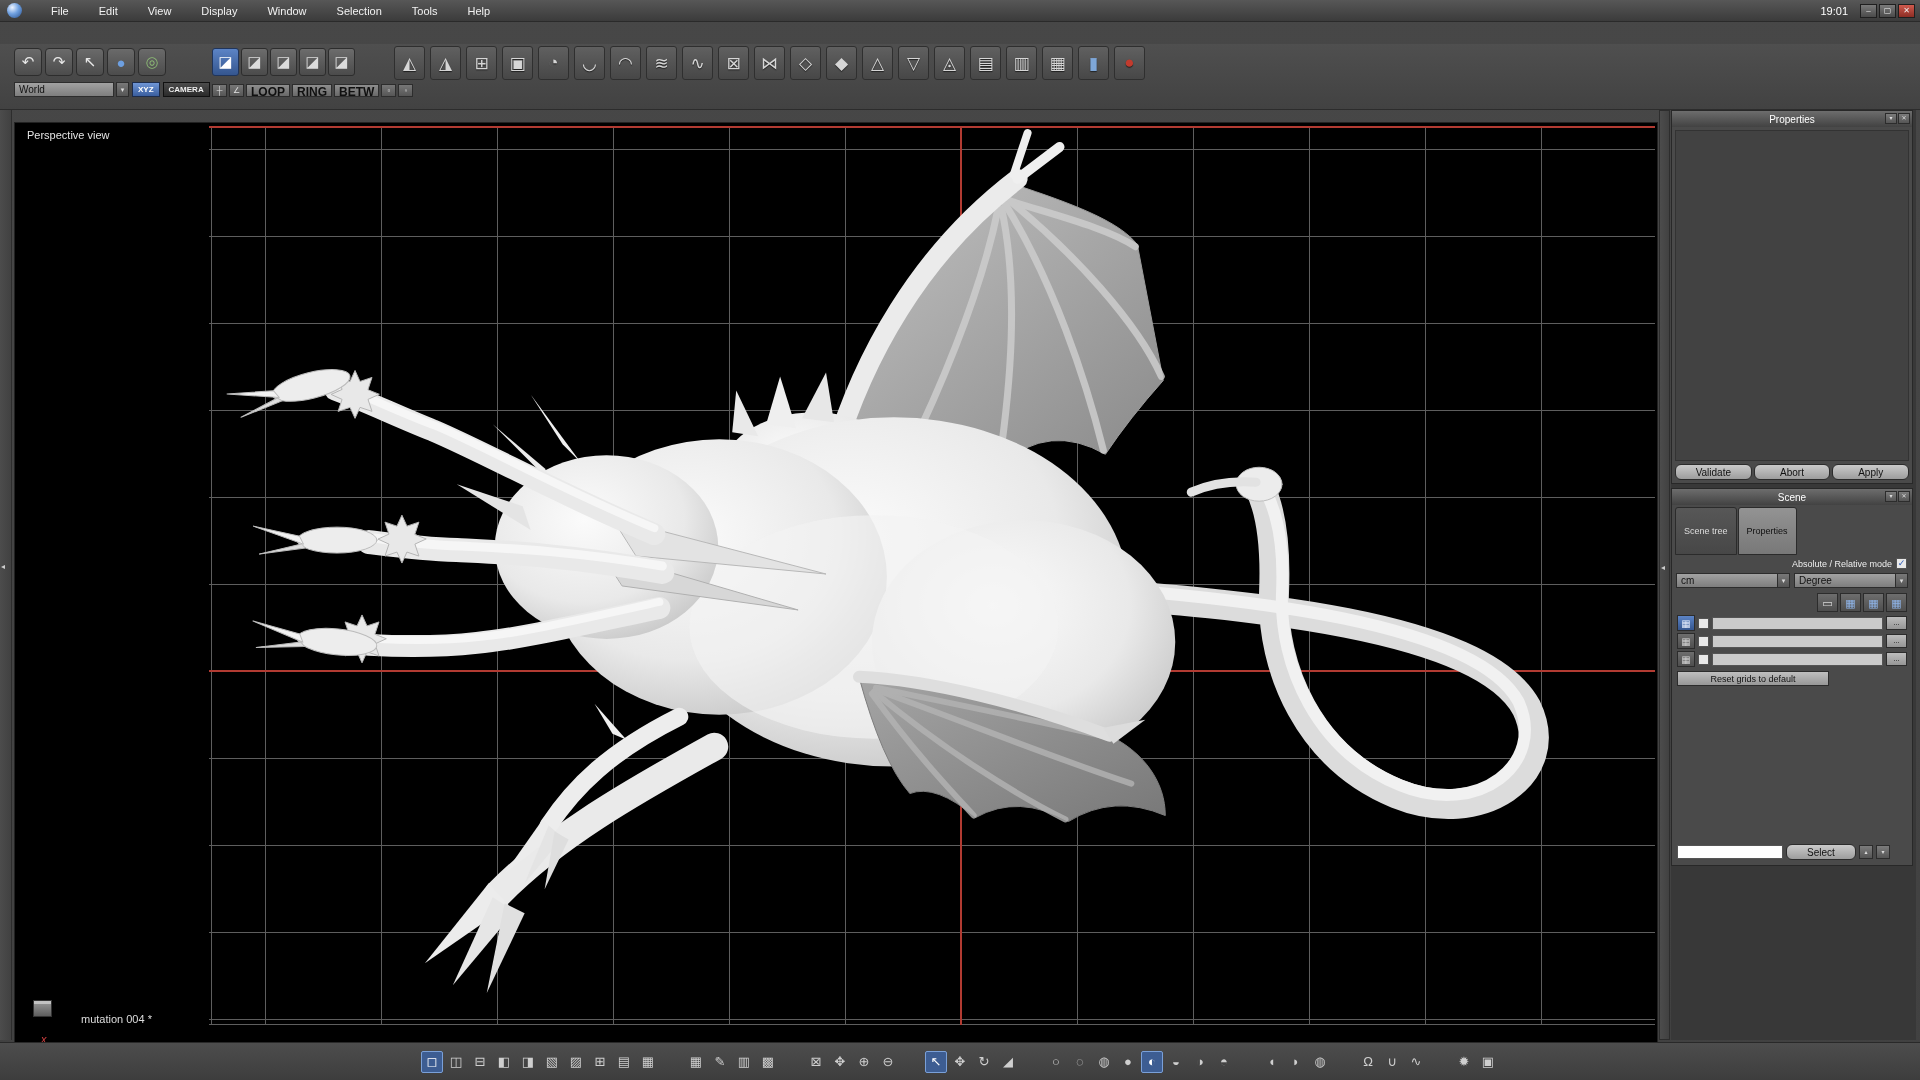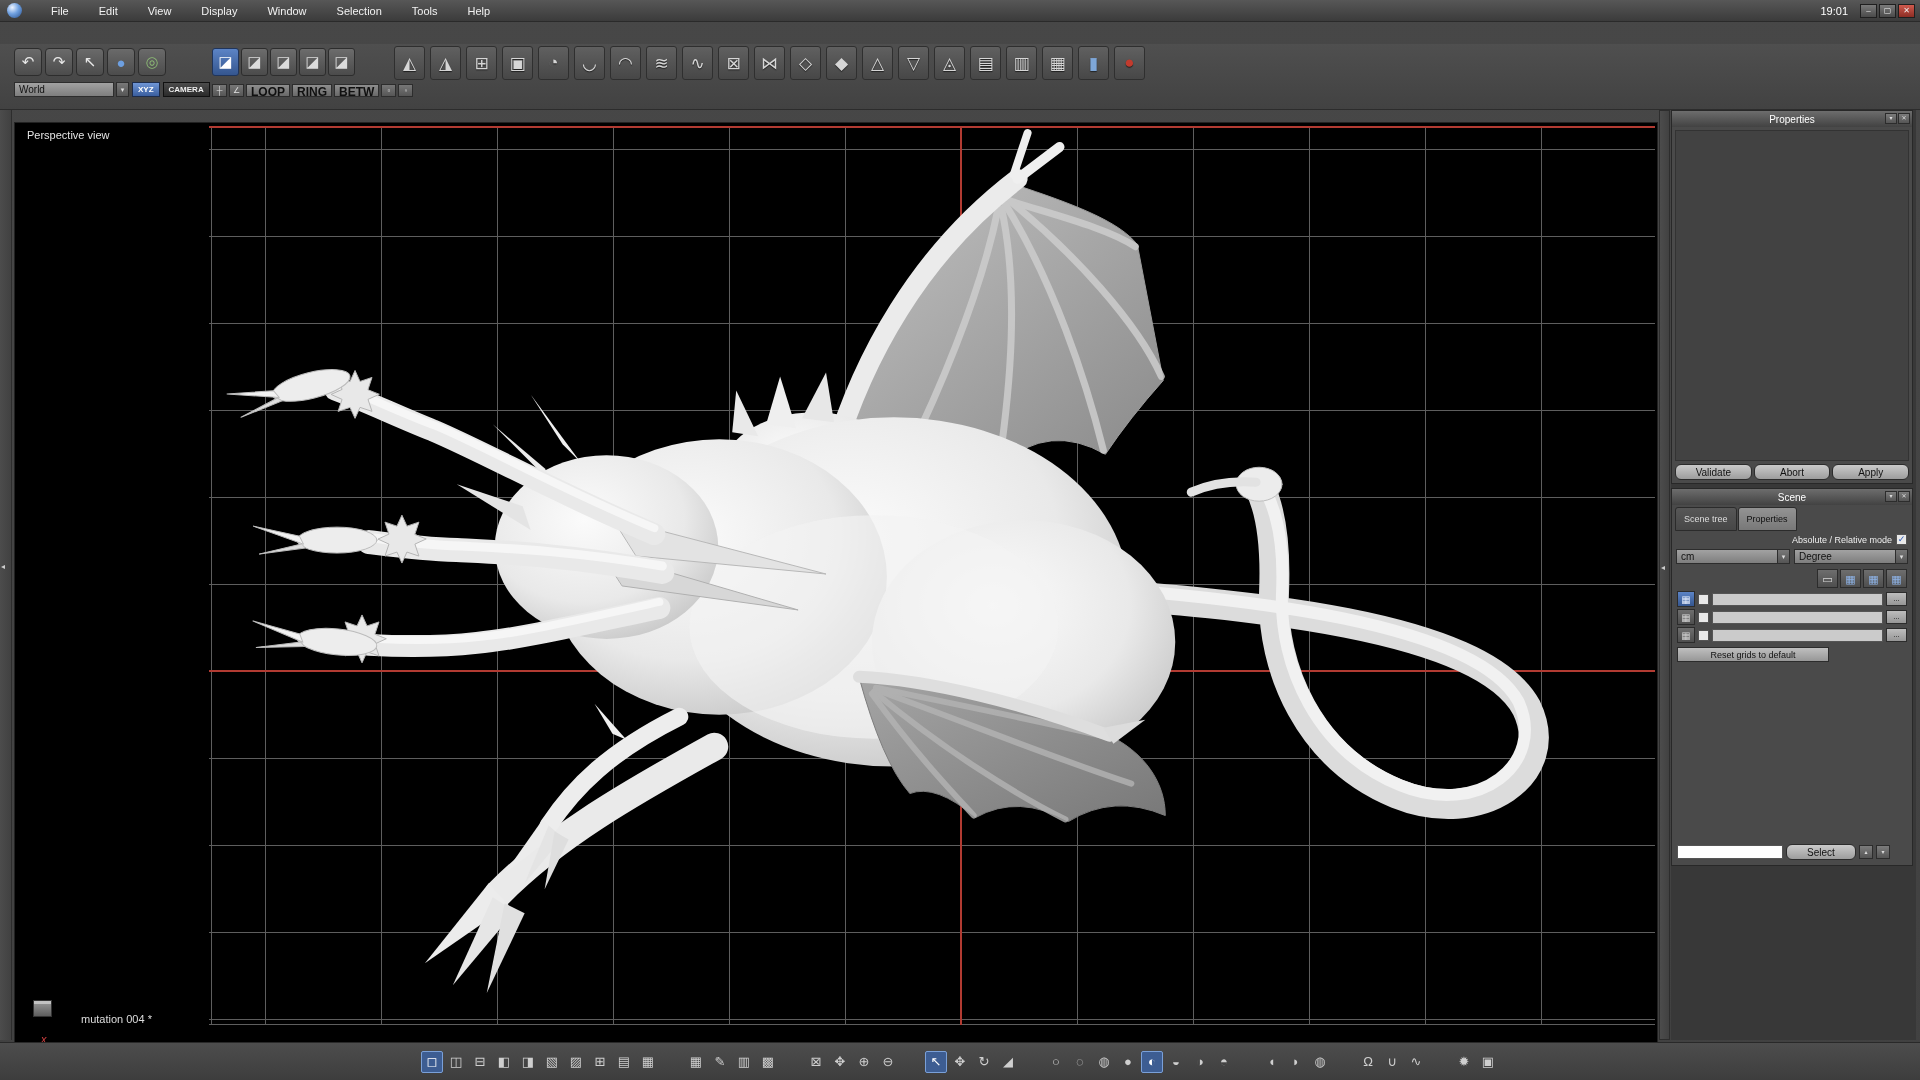--- a/index.html
+++ b/index.html
@@ -98,21 +98,21 @@
   .sec-title { height:16px; flex:none; background:linear-gradient(#6d6d6d,#424242);
     display:flex; align-items:center; justify-content:center; font-size:10px; color:#fff; position:relative; }
   .title-btns { position:absolute; right:2px; top:2px; display:flex; gap:1px; }
   .tbtn { width:12px; height:11px; background:linear-gradient(#7c7c7c,#555);
     border:1px solid #2c2c2c; font-size:6px; color:#ddd; line-height:9px; text-align:center; }
   .props-body { flex:1; margin:3px; background:#424242; border:1px solid #333; }
   .props-actions { display:flex; gap:2px; padding:0 3px 3px; }
   .panel-btn { flex:1; height:16px; background:linear-gradient(#cacaca,#9d9d9d);
     border:1px solid #2c2c2c; border-radius:6px; font-size:10px; color:#111; }
   .scene-tabs { display:flex; padding:2px 3px 0; }
-  .scene-tab { font-size:9px; padding:6px 8px; background:linear-gradient(#575757,#474747);
+  .scene-tab { font-size:9px; padding:18px 8px; background:linear-gradient(#575757,#474747);
     border:1px solid #2b2b2b; color:#ddd; border-radius:3px 3px 0 0; margin-right:1px; }
   .scene-tab.active { background:linear-gradient(#939393,#787878); color:#101010; }
   .mode-row { display:flex; align-items:center; justify-content:flex-end; gap:4px;
     padding:3px 5px 1px; font-size:9px; color:#eee; }
   .checkbox { width:11px; height:11px; background:#e9e9e9; border:1px solid #555;
     color:#2a58b8; font-size:9px; line-height:9px; text-align:center; font-weight:bold; flex:none; }
   .units-row { display:flex; gap:4px; padding:3px 4px;align-items:flex-end; }
   .unit-wrap { display:flex; flex:1; }
   .unit-wrap .select-box { flex:1; }
   .scene-icons { display:flex; justify-content:flex-end; gap:2px; padding:2px 5px; }

